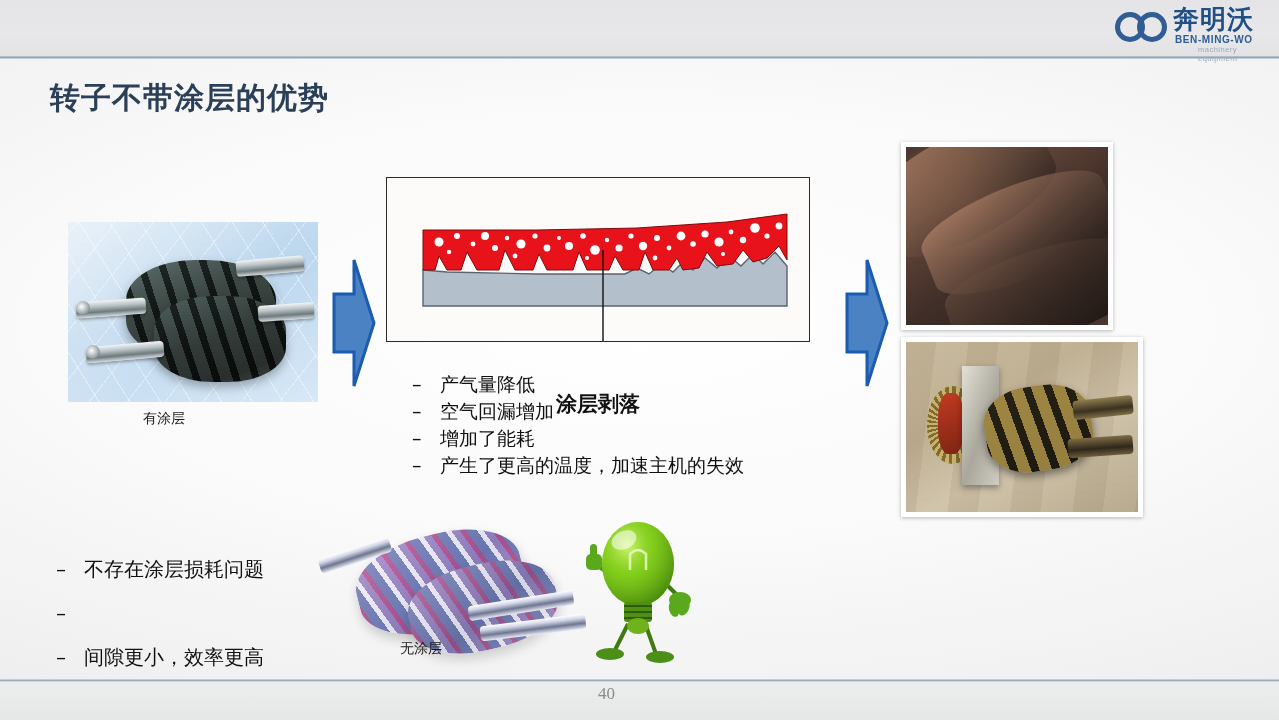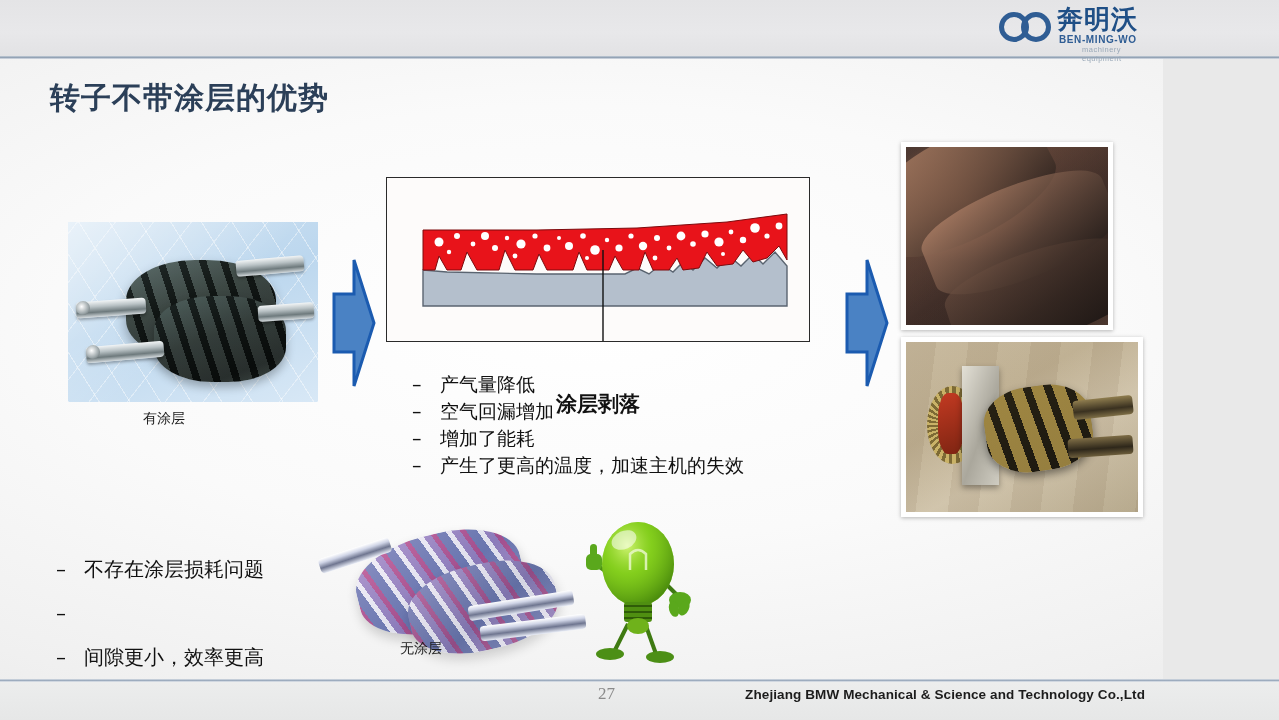--- a/index.html
+++ b/index.html
@@ -3,21 +3,21 @@
 <meta charset="utf-8">
 <title>Slide 22</title>
 <style>
   html,body{margin:0;padding:0;}
   body{
     width:1279px;height:720px;overflow:hidden;
     font-family:"Liberation Sans","DejaVu Sans",sans-serif;
     background:#e9e9e9;
   }
   .slide{
-    position:relative;width:1163px;height:720px;
+    position:relative;width:1279px;height:720px;
     background:
       radial-gradient(120% 80% at 50% 45%, #ffffff 0%, #fafafa 38%, #f0f0f0 70%, #e4e4e4 100%);
   }
   
   .header{position:absolute;left:0;top:0;width:1279px;height:58px;
     background:linear-gradient(180deg,#e4e4e6 0%,#e8e8ea 55%,#e2e2e4 100%);}
   .header-rule{position:absolute;left:0;top:56px;width:1279px;height:3px;
     background:linear-gradient(180deg,#c9d2dc 0%,#8d9db0 45%,#aebaca 70%,#e3e6ea 100%);}
   .logo{position:absolute;right:14px;top:6px;width:150px;height:48px;}
   .logo-marks{position:absolute;left:0;top:4px;width:60px;height:34px;}
@@ -373,16 +373,15 @@
         <rect x="44" y="90" width="28" height="20" rx="3" fill="#4f8f11"></rect>
         <path d="M44,94 H72 M44,100 H72 M44,106 H72" stroke="#2f5c08" stroke-width="2"></path>
         <ellipse cx="58" cy="114" rx="11" ry="8" fill="#6fb21b"></ellipse>
       </svg>
     </div>
   </div>
   <div class="cap cap-uncoated">无涂层</div>
 
   <div class="footer-rule"></div>
   <div class="footer"></div>
-  <div class="page-num">27</div>
-  <div class="company">Zhejiang BMW Mechanical &amp; Science and Technology Co.,Ltd</div>
+  <div class="page-num">40</div>
 
 </div>
 
 </body></html>

